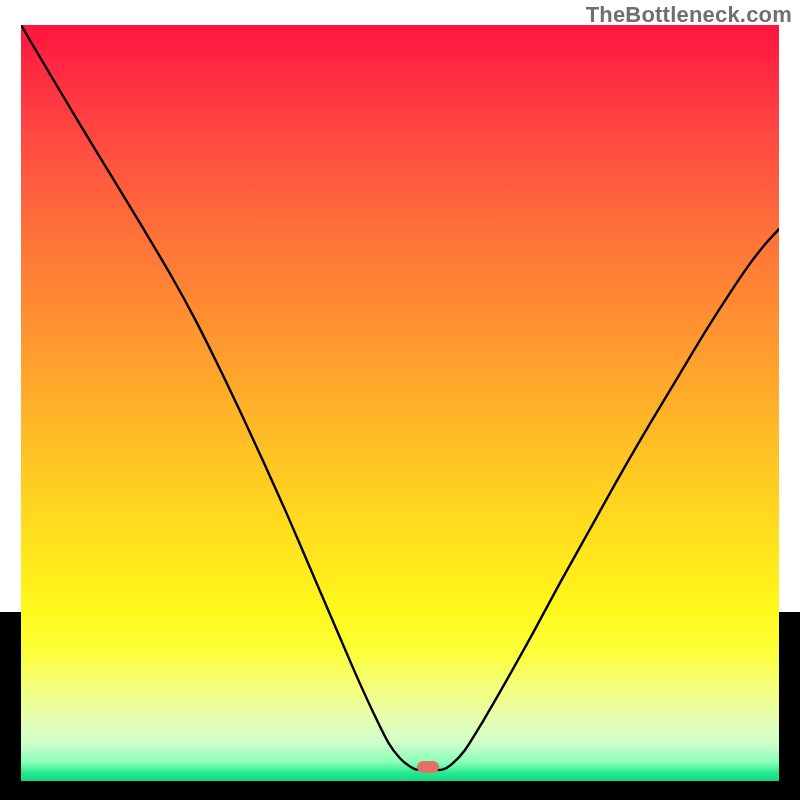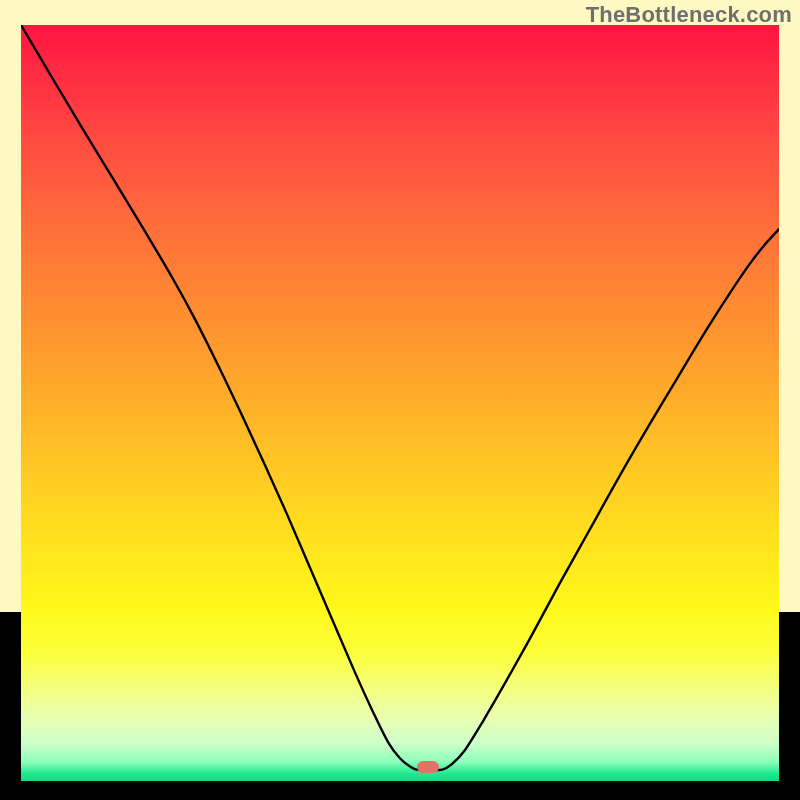--- a/index.html
+++ b/index.html
@@ -7,21 +7,21 @@
     padding: 0;
     width: 800px;
     height: 800px;
     background: #000;
     overflow: hidden;
   }
   .frame {
     position: relative;
     width: 800px;
     height: 612px;
-    background: #fef9c3;
+    background: #ffffff;
   }
   .watermark {
     position: absolute;
     top: 2px;
     right: 8px;
     font-family: Arial, Helvetica, sans-serif;
     font-size: 22px;
     font-weight: bold;
     color: #6f6f6f;
     letter-spacing: 0.2px;

